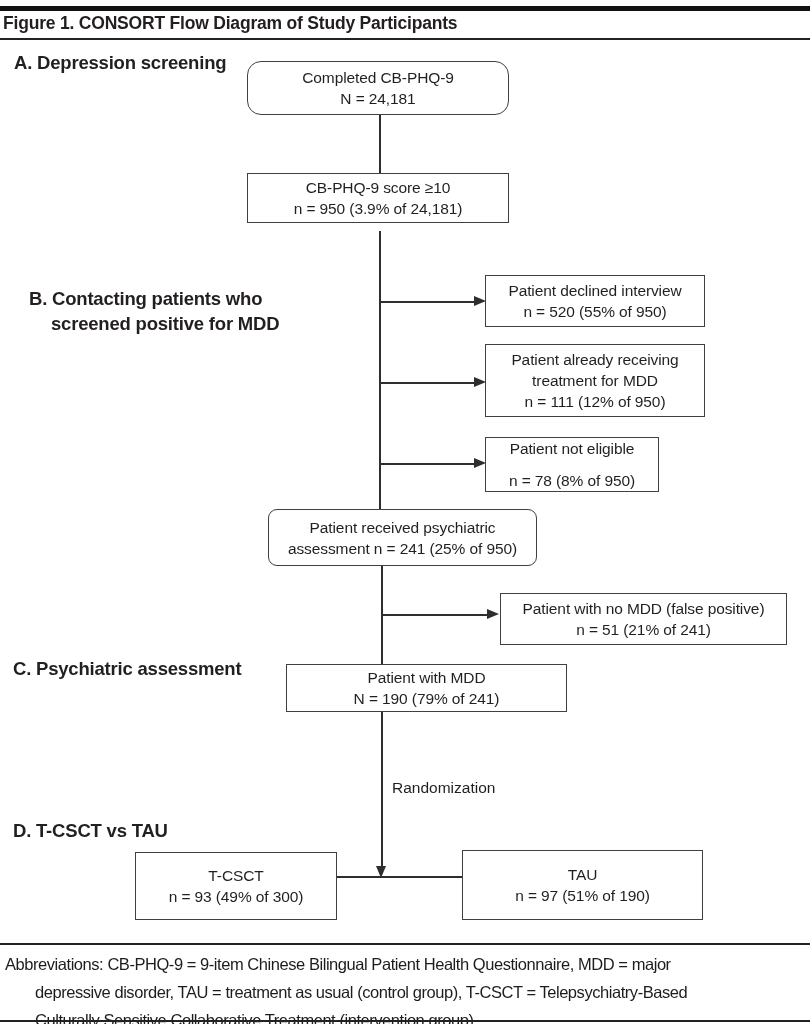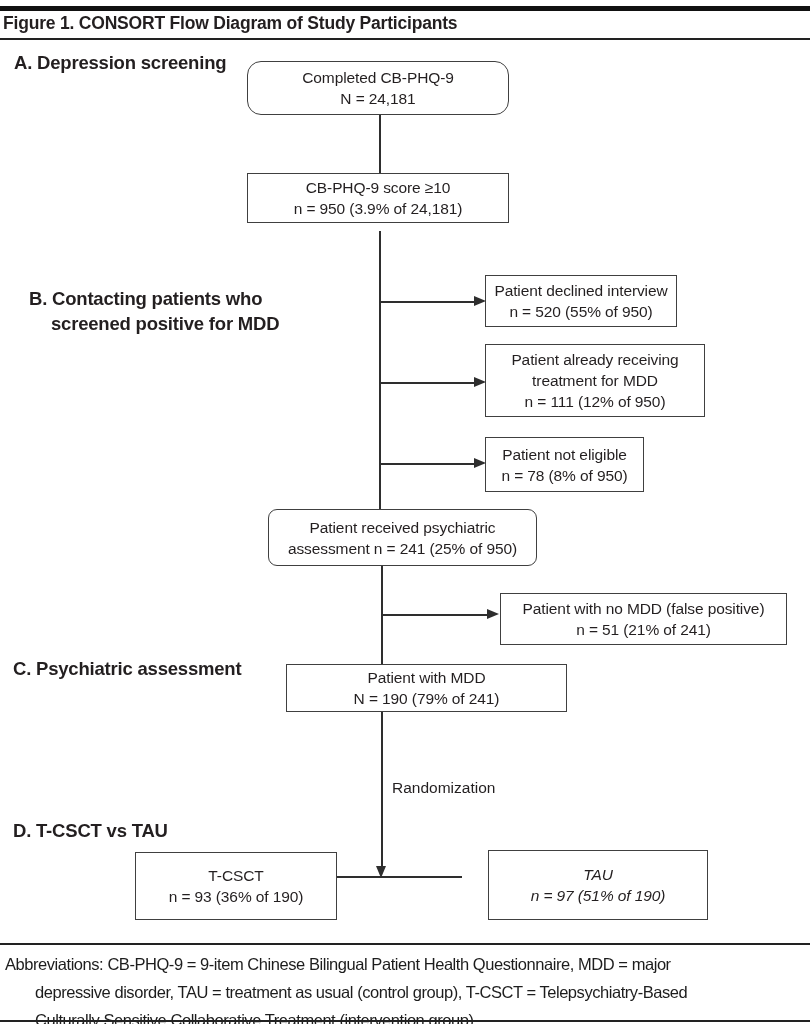--- a/index.html
+++ b/index.html
@@ -75,32 +75,32 @@
   <div class="box" style="left:247px;top:61px;width:262px;height:54px;border-radius:14px;">
     <span>Completed CB-PHQ-9</span>
     <span>N = 24,181</span>
   </div>
 
   <div class="box" style="left:247px;top:173px;width:262px;height:50px;">
     <span>CB-PHQ-9 score ≥10</span>
     <span>n = 950 (3.9% of 24,181)</span>
   </div>
 
-  <div class="box" style="left:485px;top:275px;width:192px;height:52px;">
+  <div class="box" style="left:485px;top:275px;width:220px;height:52px;">
     <span>Patient declined interview</span>
     <span>n = 520 (55% of 950)</span>
   </div>
 
   <div class="box" style="left:485px;top:344px;width:220px;height:73px;">
     <span>Patient already receiving</span>
     <span>treatment for MDD</span>
     <span>n = 111 (12% of 950)</span>
   </div>
 
-  <div class="box" style="left:485px;top:437px;width:159px;height:55px;">
+  <div class="box" style="left:485px;top:437px;width:174px;height:55px;justify-content:space-between;">
     <span>Patient not eligible</span>
     <span>n = 78 (8% of 950)</span>
   </div>
 
   <div class="box" style="left:268px;top:509px;width:269px;height:57px;border-radius:9px;">
     <span>Patient received psychiatric</span>
     <span>assessment n = 241 (25% of 950)</span>
   </div>
 
   <div class="box" style="left:500px;top:593px;width:287px;height:52px;">
@@ -108,24 +108,24 @@
     <span>n = 51 (21% of 241)</span>
   </div>
 
   <div class="box" style="left:286px;top:664px;width:281px;height:48px;">
     <span>Patient with MDD</span>
     <span>N = 190 (79% of 241)</span>
   </div>
 
   <div class="box" style="left:135px;top:852px;width:202px;height:68px;">
     <span>T-CSCT</span>
-    <span>n = 93 (36% of 190)</span>
+    <span>n = 93 (49% of 300)</span>
   </div>
 
-  <div class="box" style="left:488px;top:850px;width:220px;height:70px;font-style:italic;">
+  <div class="box" style="left:462px;top:850px;width:241px;height:70px;">
     <span>TAU</span>
     <span>n = 97 (51% of 190)</span>
   </div>
 
   <div class="vline" style="left:379px;top:115px;height:58px;"></div>
   <div class="vline" style="left:379px;top:231px;height:278px;"></div>
   <div class="vline" style="left:381px;top:566px;height:98px;"></div>
 
   <div class="hline" style="left:380px;top:301px;width:96px;"></div>
   <div class="arr-right" style="left:474px;top:296px;"></div>

